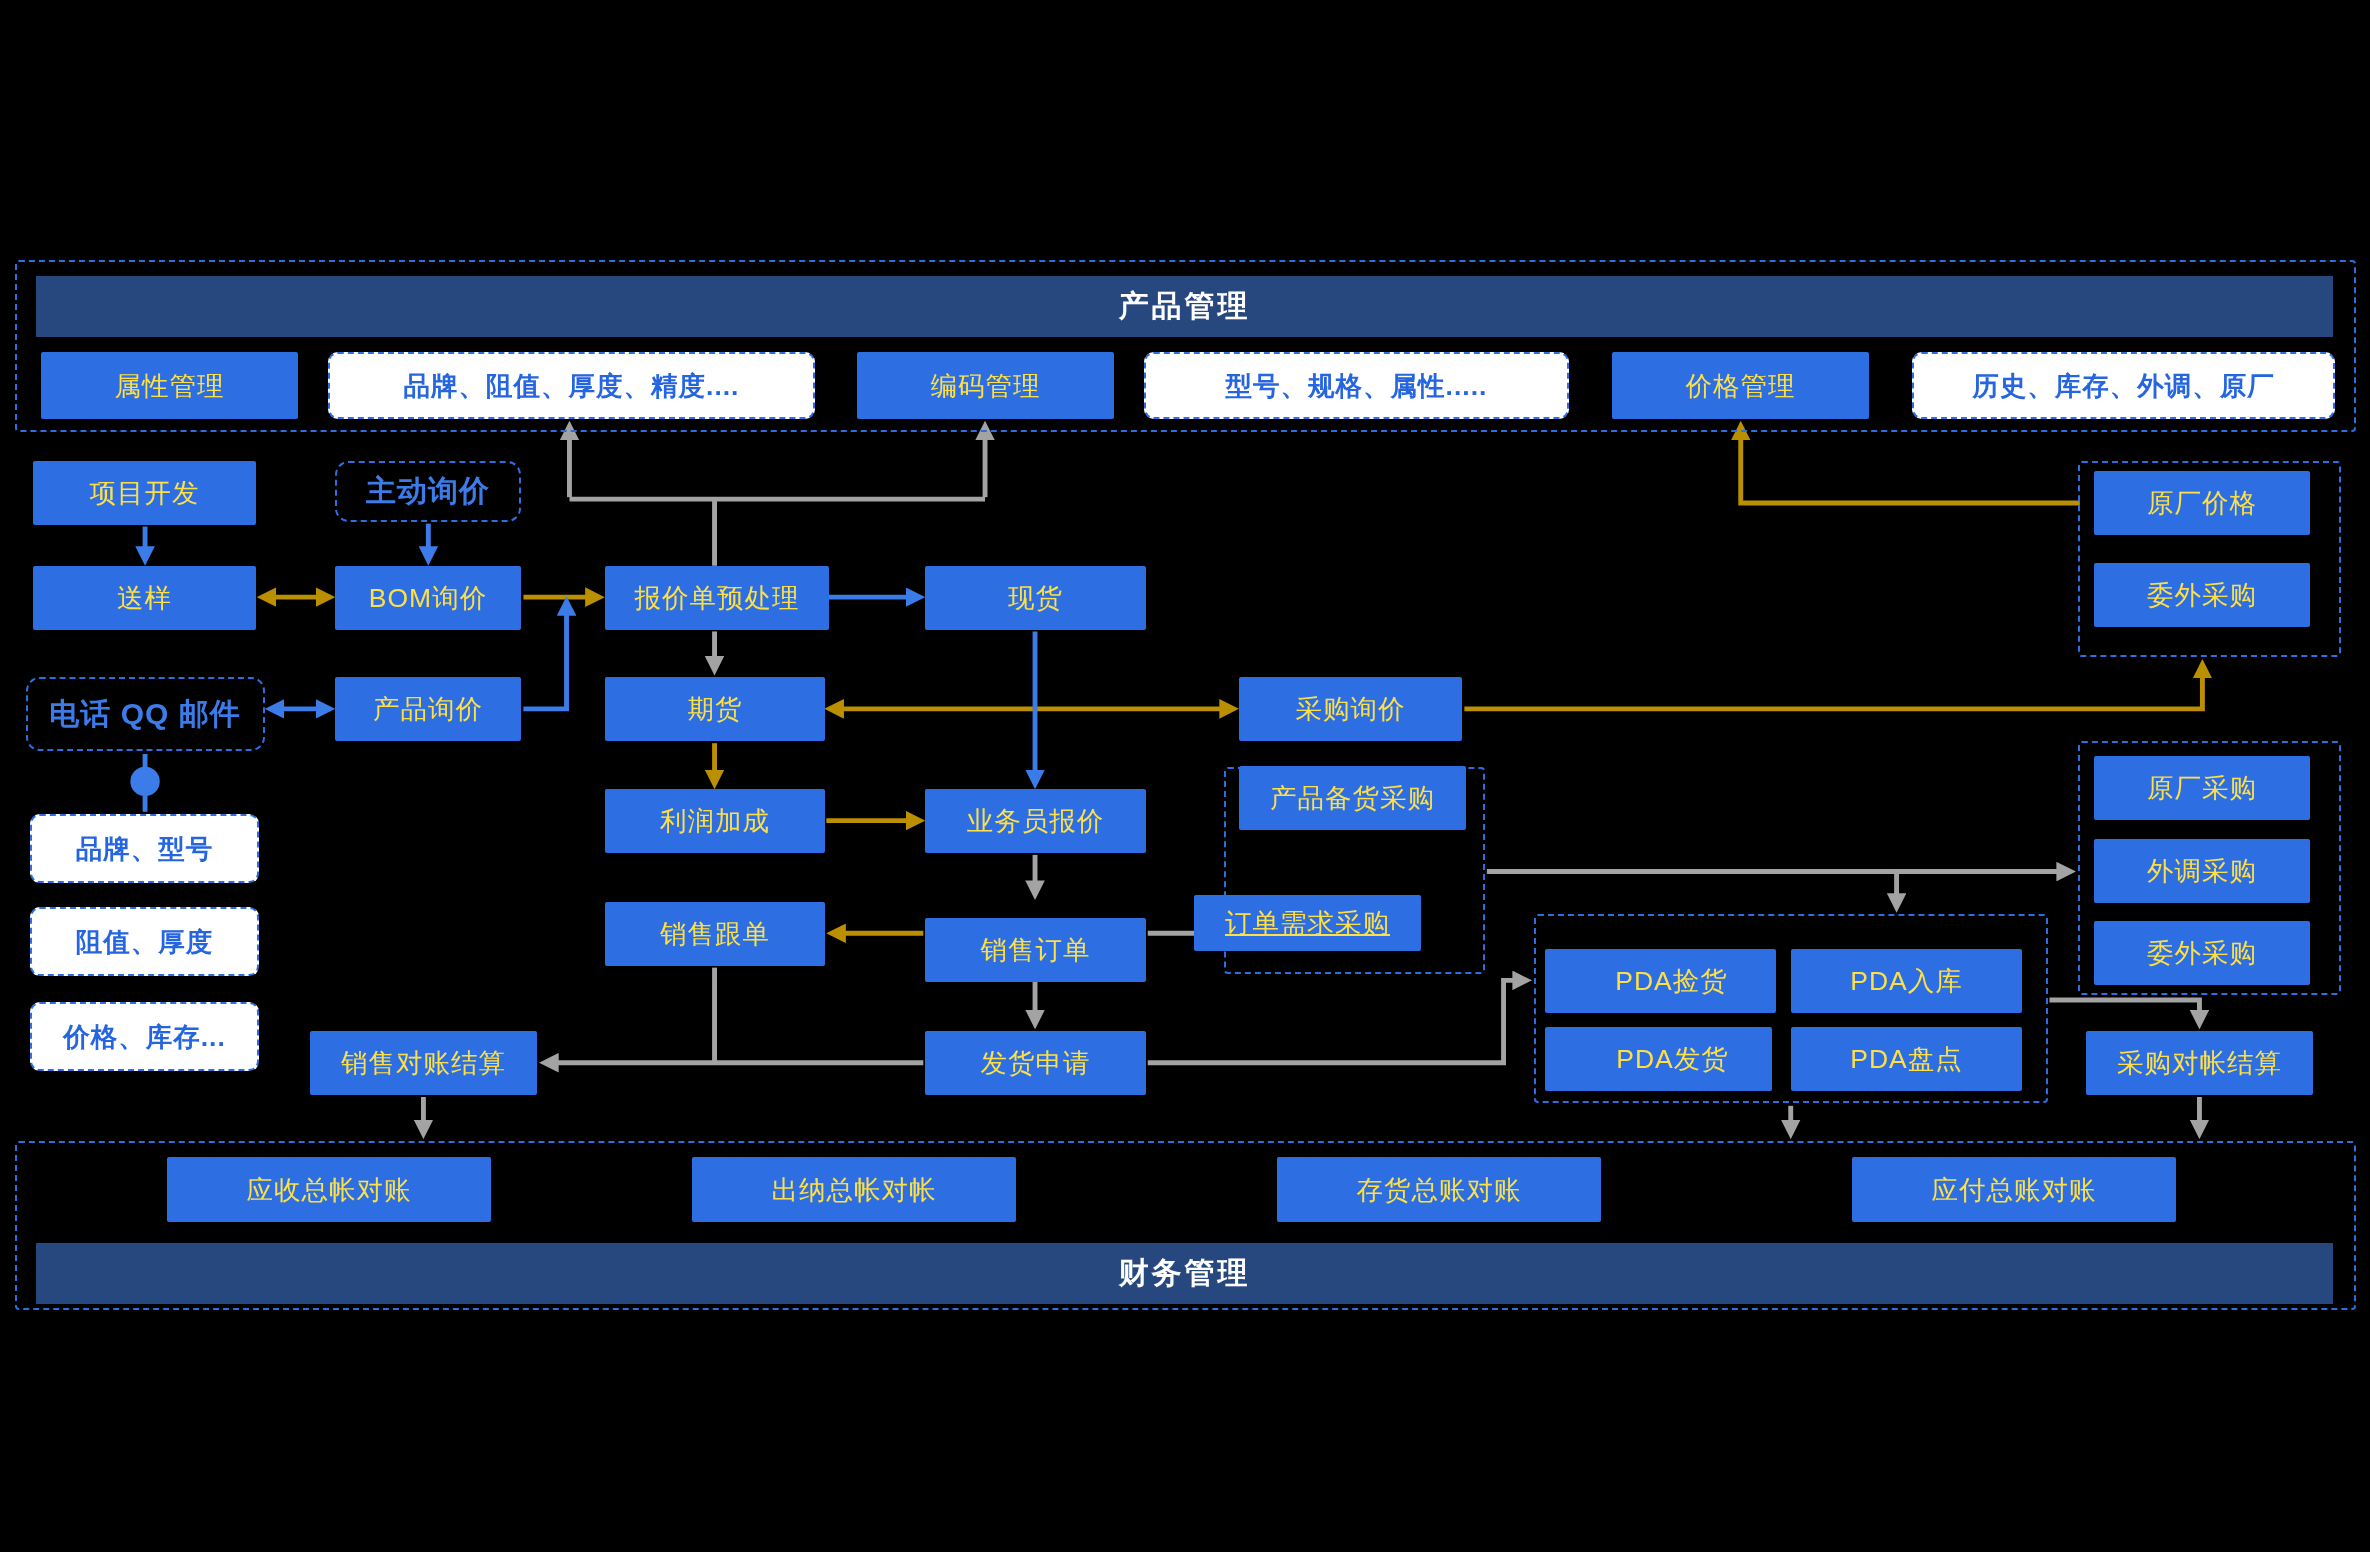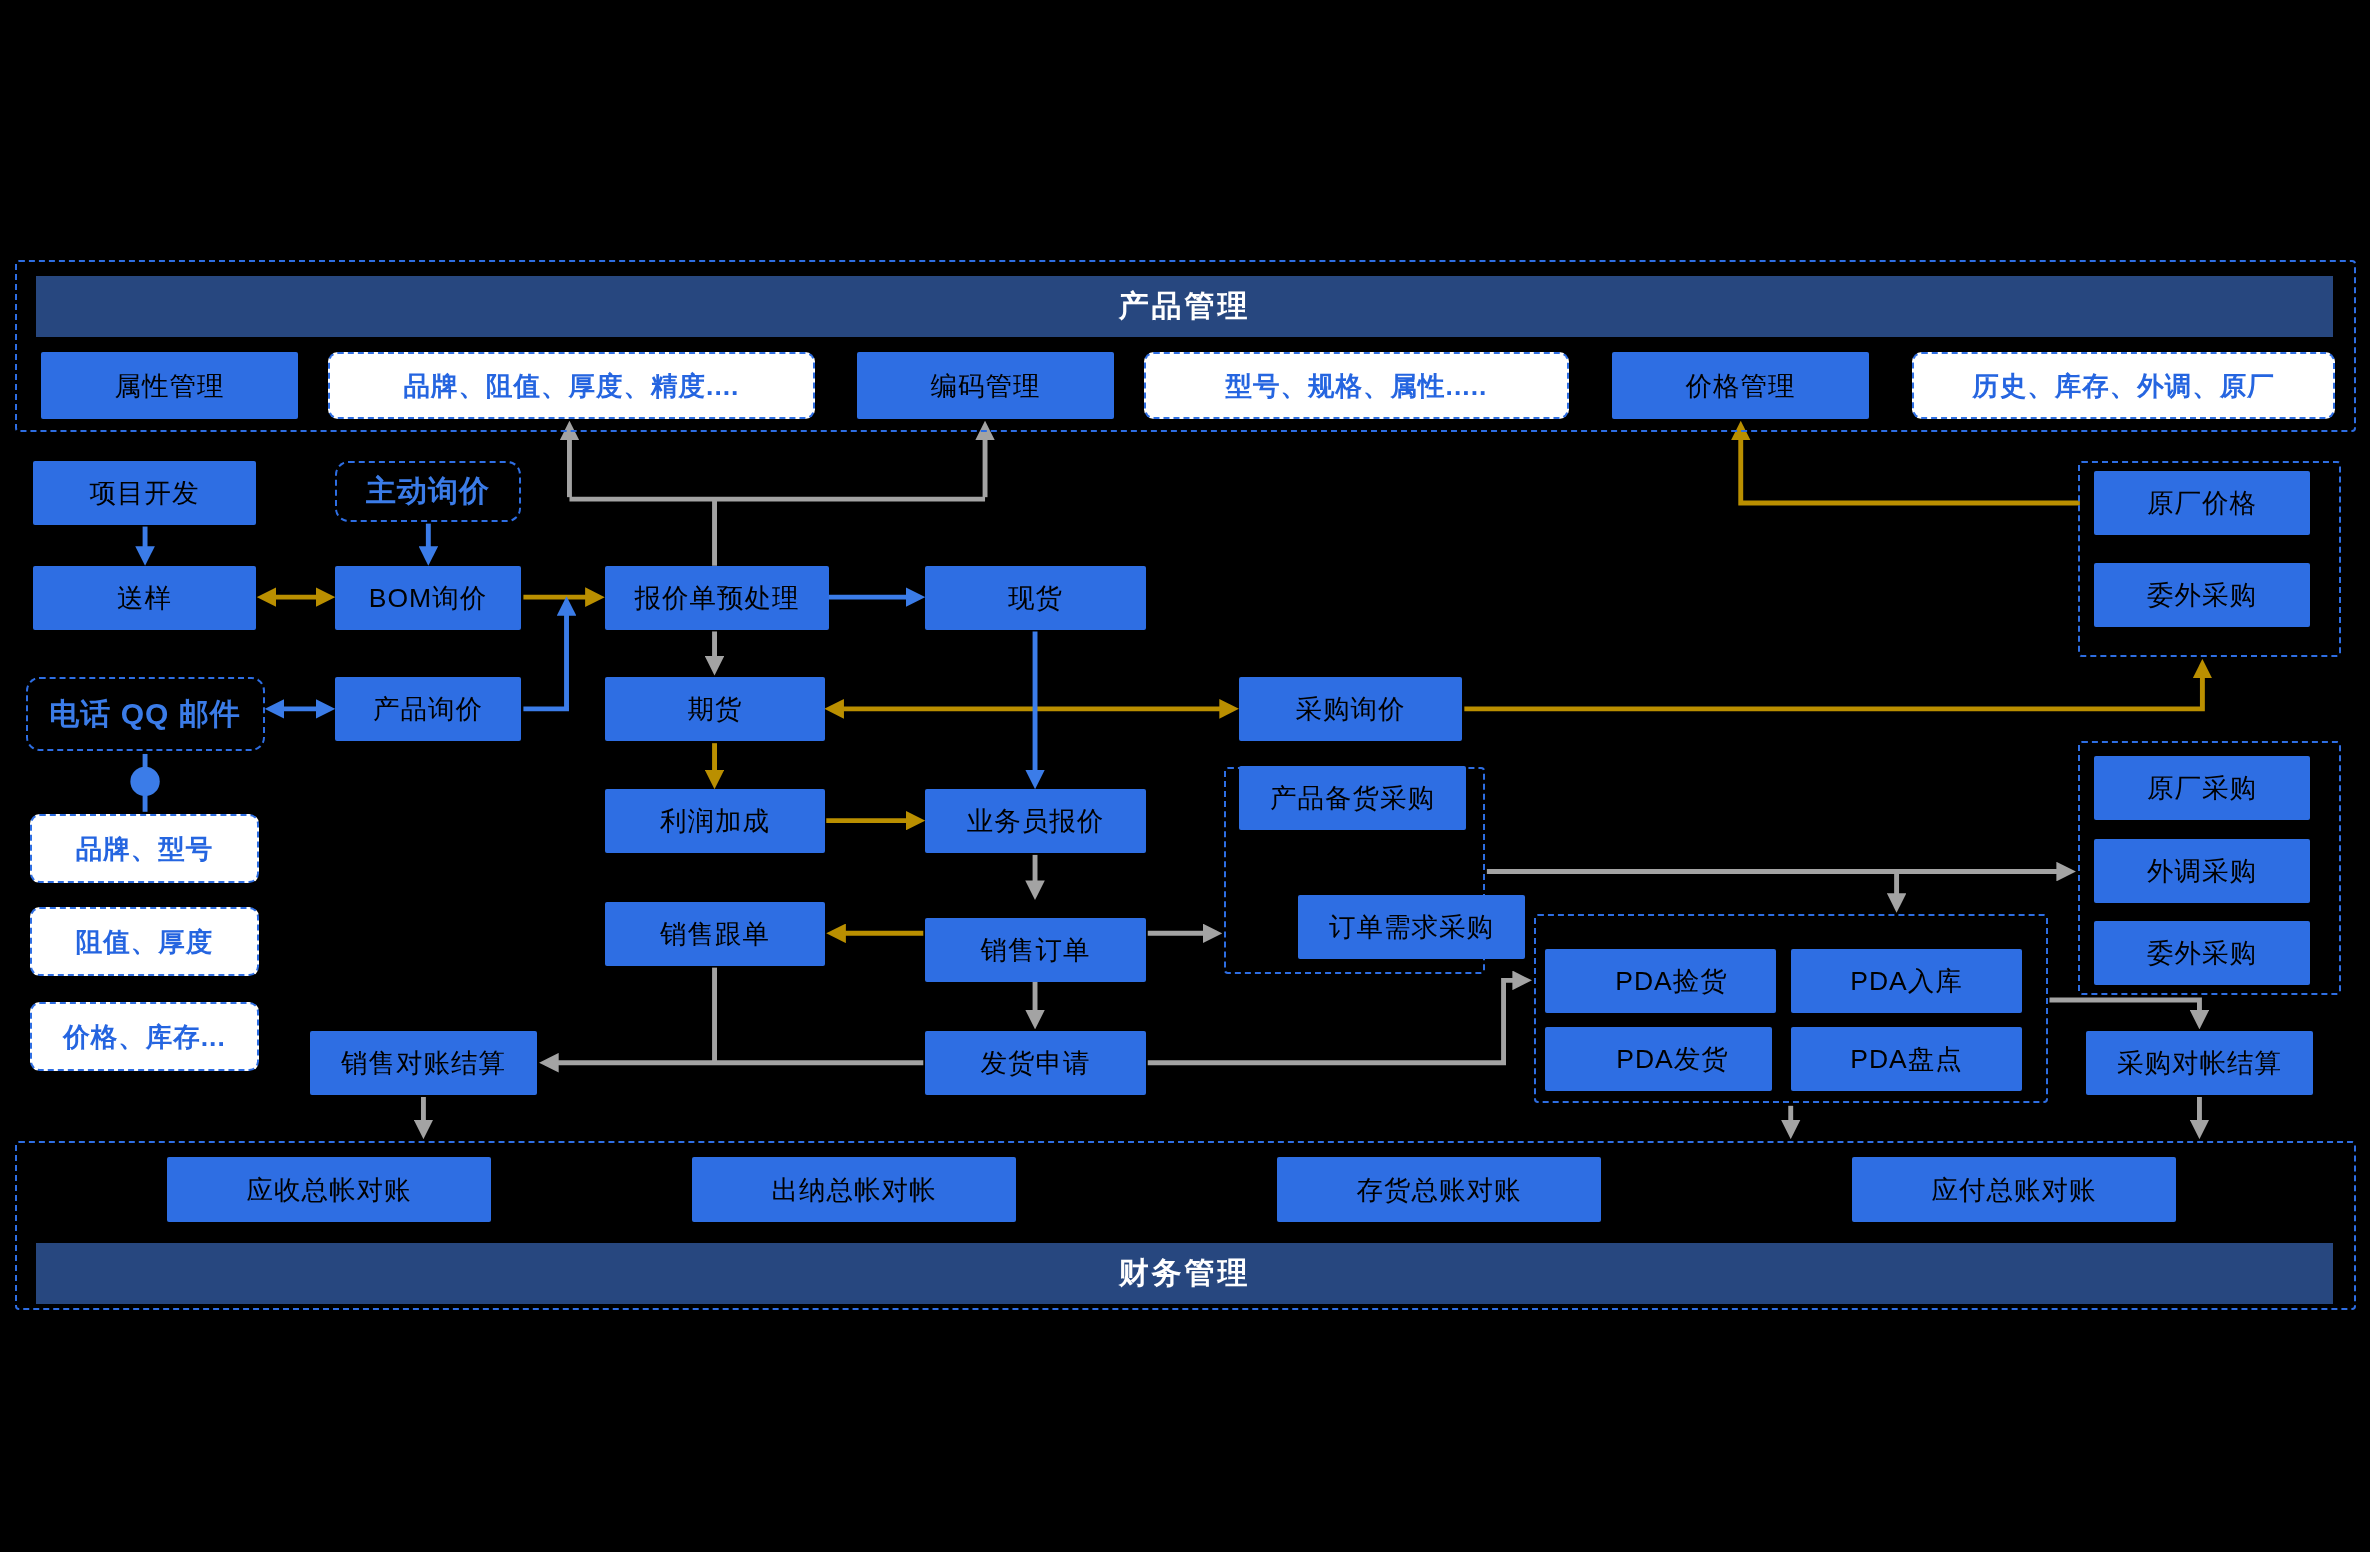--- a/index.html
+++ b/index.html
@@ -1,21 +1,21 @@
 <!DOCTYPE html>
 <html><head>
 <meta charset="utf-8">
 <style>
   html,body{margin:0;padding:0;background:#000;}
   .stage{
     position:relative;width:2370px;height:1553px;background:#000;
     font-family:"Liberation Sans","DejaVu Sans",sans-serif;overflow:hidden;
   }
   .node{
-    position:absolute;box-sizing:border-box;background:#2E6EE3;color:#000000;
+    position:absolute;box-sizing:border-box;background:#2E6EE3;color:#fde047;
     display:flex;align-items:center;justify-content:center;
     font-size:26.5px;letter-spacing:1px;border-radius:2px;
   }
   .header-bar{
     position:absolute;box-sizing:border-box;background:#27477F;color:#ffffff;
     display:flex;align-items:center;justify-content:center;
     font-size:30px;font-weight:700;letter-spacing:2.9px;
   }
   .container{
     position:absolute;box-sizing:border-box;border:2.9px dashed #2E6EE3;border-radius:3.9px;
@@ -125,21 +125,21 @@
 
   <div class="node" style="left:925px;top:566px;width:221px;height:64px;">现货</div>
   <div class="node" style="left:925px;top:789px;width:221px;height:64px;">业务员报价</div>
   <div class="node" style="left:925px;top:918px;width:221px;height:64px;">销售订单</div>
   <div class="node" style="left:925px;top:1031px;width:221px;height:64px;">发货申请</div>
 
   <div class="node" style="left:1239px;top:677px;width:223px;height:64px;">采购询价</div>
 
   <div class="container" style="left:1224px;top:767px;width:261px;height:207px;"></div>
   <div class="node" style="left:1239px;top:766px;width:227px;height:64px;">产品备货采购</div>
-  <div class="node" style="left:1298px;top:895px;width:227px;height:64px;">订单需求采购</div>
+  <div class="node" style="left:1194px;top:895px;width:227px;height:56px;text-decoration:underline;">订单需求采购</div>
 
   <div class="container" style="left:2078px;top:461px;width:263px;height:196px;"></div>
   <div class="node" style="left:2094px;top:471px;width:216px;height:64px;">原厂价格</div>
   <div class="node" style="left:2094px;top:563px;width:216px;height:64px;">委外采购</div>
 
   <div class="container" style="left:2078px;top:741px;width:263px;height:254px;"></div>
   <div class="node" style="left:2094px;top:756px;width:216px;height:64px;">原厂采购</div>
   <div class="node" style="left:2094px;top:839px;width:216px;height:64px;">外调采购</div>
   <div class="node" style="left:2094px;top:921px;width:216px;height:64px;">委外采购</div>
 

